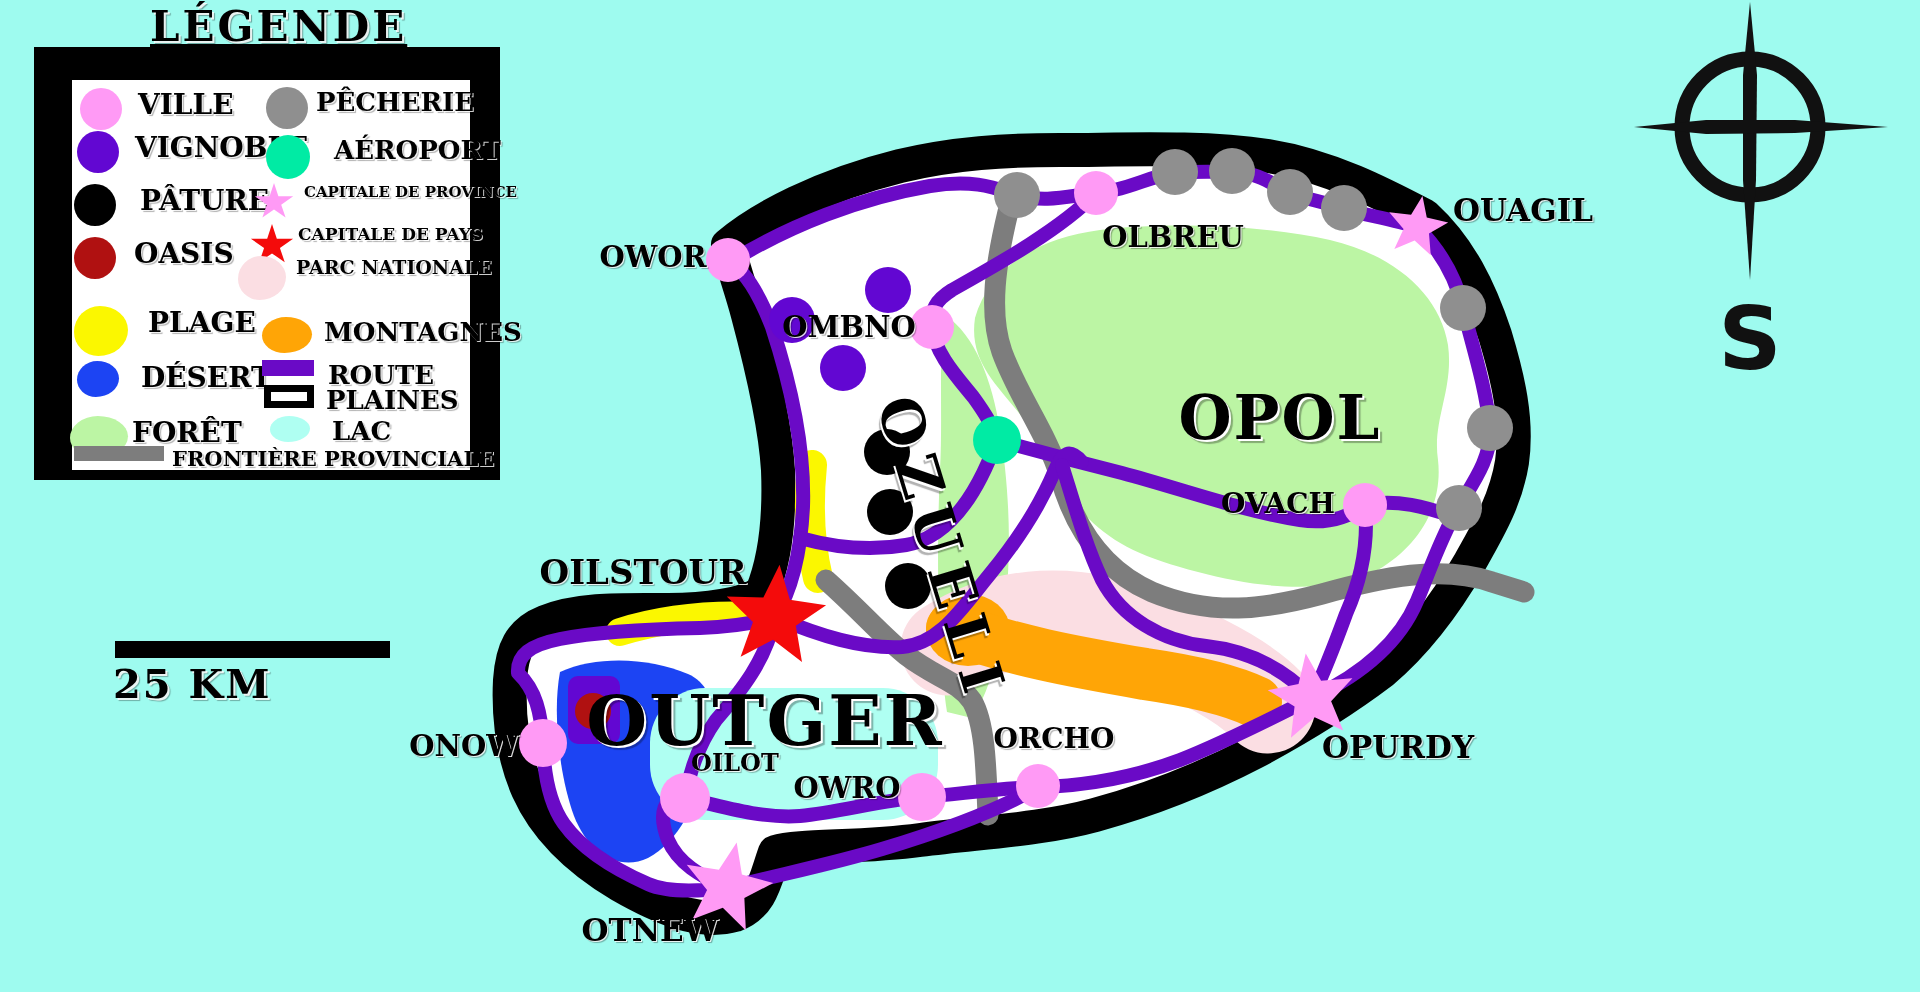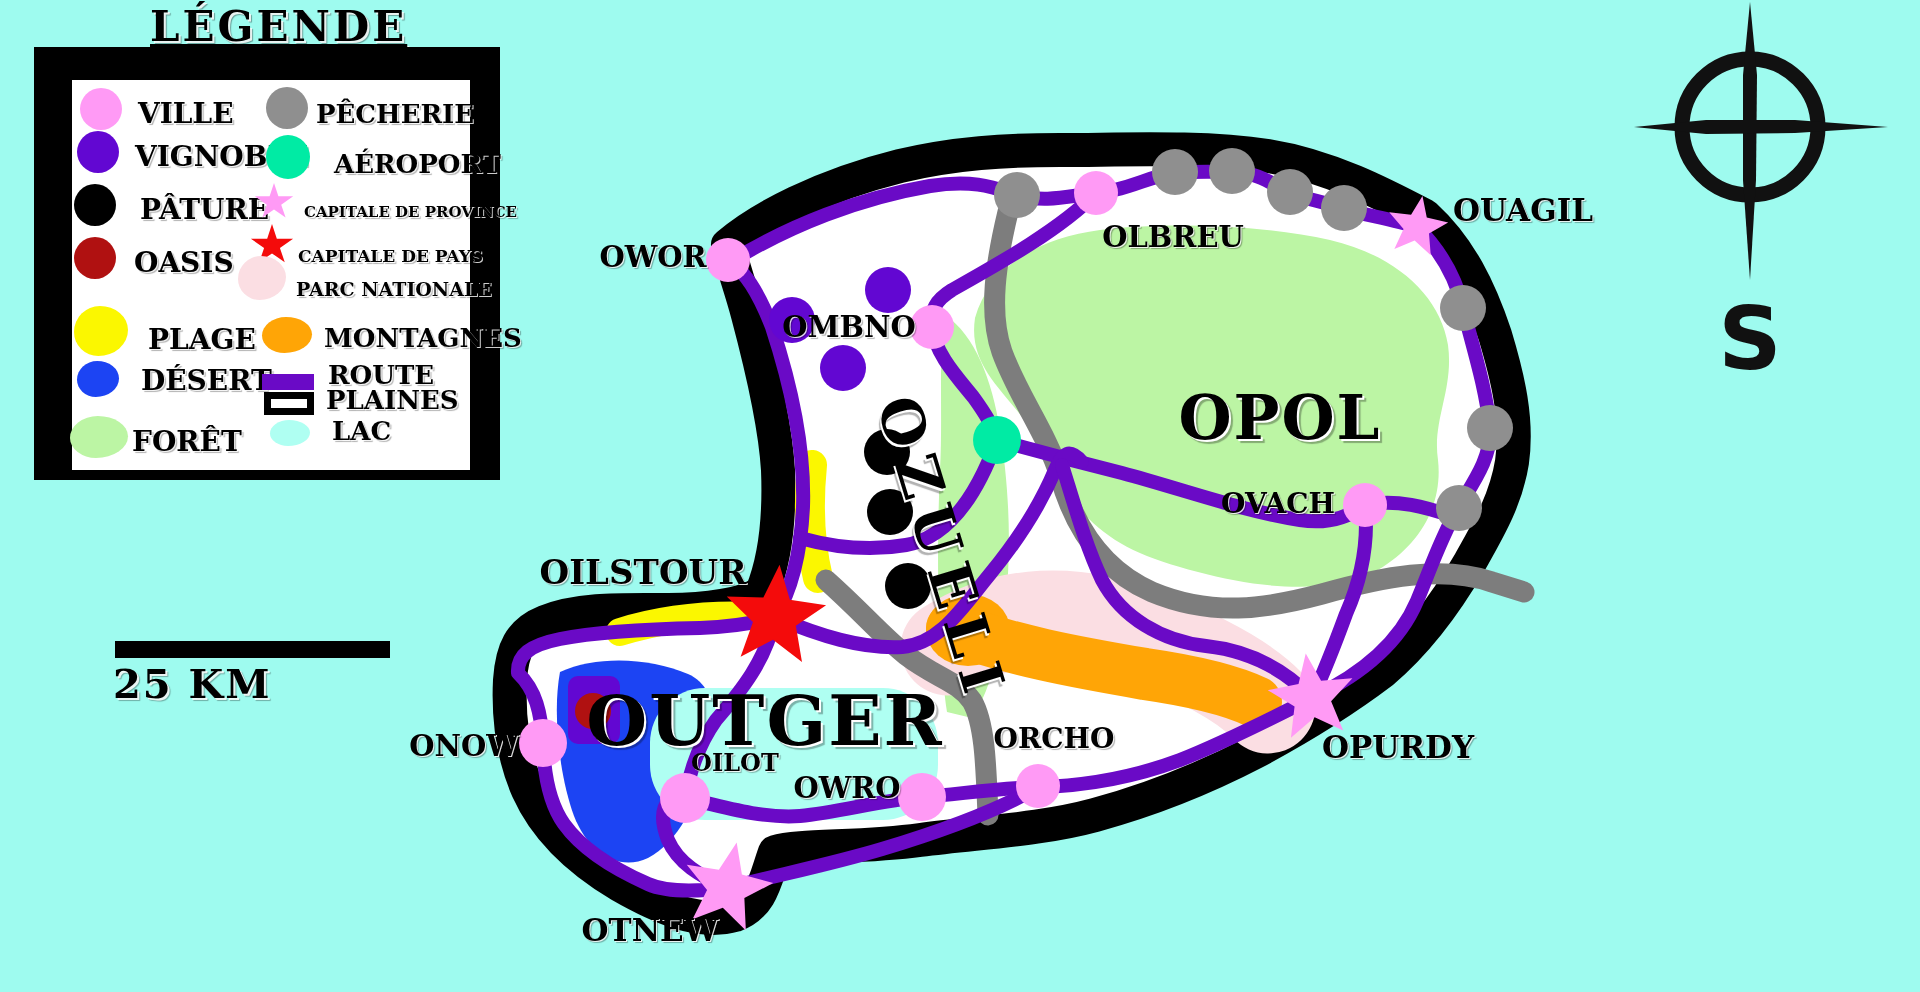--- a/index.html
+++ b/index.html
@@ -5,21 +5,21 @@
   html,body{margin:0;padding:0;}
   #stage{position:relative;width:1920px;height:992px;overflow:hidden;background:#9EFBEF;
          font-family:"DejaVu Serif",serif;}
   svg{position:absolute;left:0;top:0;}
   
   .legend-box{position:absolute;left:34px;top:47px;width:466px;height:433px;background:#000;}
   .legend-inner{position:absolute;left:38px;top:33px;width:398px;height:390px;background:#fff;}
   .legend-title{position:absolute;left:150px;top:2px;width:240px;text-align:center;
     font-size:42px;font-weight:bold;letter-spacing:3px;text-decoration:underline;
     color:#000;text-shadow:2px 2px 0 rgba(255,255,255,.85),3px 3px 1px rgba(0,0,0,.35);}
-  .lrow{position:absolute;display:flex;align-items:flex-end;}
+  .lrow{position:absolute;display:flex;align-items:flex-start;}
   .sw{flex:0 0 auto;display:inline-block;}
   .circ{border-radius:50%;}
   .blob{border-radius:48% 52% 55% 45% / 52% 48% 52% 48%;}
   .star{clip-path:polygon(50% 0%,61% 35%,98% 35%,68% 57%,79% 91%,50% 70%,21% 91%,32% 57%,2% 35%,39% 35%);}
   .plainsw{background:#fff;border:7px solid #000;}
   .llab{font-weight:bold;color:#000;white-space:nowrap;
         text-shadow:1px 1px 0 rgba(255,255,255,.8),2px 2px 1px rgba(0,0,0,.3);}
   
   .city{position:absolute;transform:translate(-50%,-50%);font-size:29px;font-weight:bold;color:#000;
         white-space:nowrap;text-shadow:1px 1px 0 rgba(255,255,255,.85),2px 2px 1px rgba(0,0,0,.3);}
@@ -230,19 +230,23 @@
     <span class="llab" style="font-size:26px">ROUTE</span>
   </div>
   <div class="lrow" style="left:264px;top:385px;gap:12px">
     <span class="sw plainsw" style="width:36px;height:9px"></span>
     <span class="llab" style="font-size:26px">PLAINES</span>
   </div>
   <div class="lrow" style="left:270px;top:416px;gap:22px">
     <span class="sw blob" style="width:40px;height:26px;background:#AFFFF2"></span>
     <span class="llab" style="font-size:26px">LAC</span>
   </div>
+  <div class="lrow" style="left:74px;top:446px;gap:8px">
+    <span class="sw" style="width:90px;height:15px;background:#7D7D7D"></span>
+    <span class="llab" style="font-size:21px">FRONTIÈRE PROVINCIALE</span>
+  </div>
 
   <div class="scalebar"></div>
   <div class="scalelab">25 KM</div>
 
   <div class="south">S</div>
 
 </div>
 
 </body></html>

